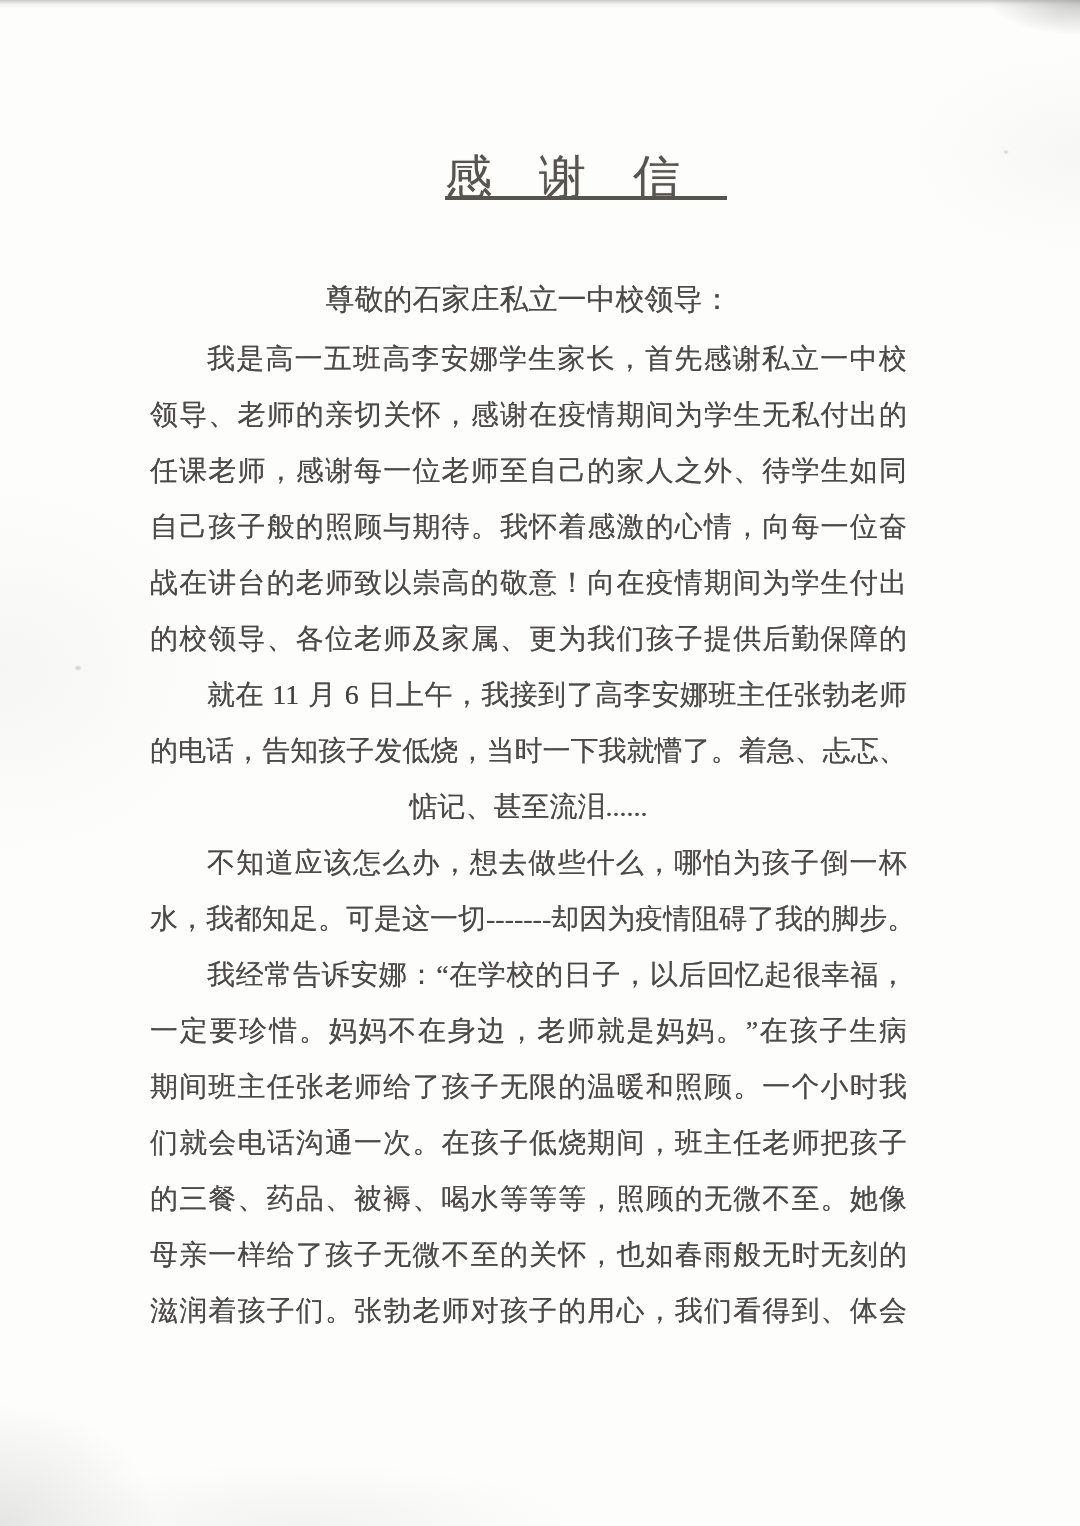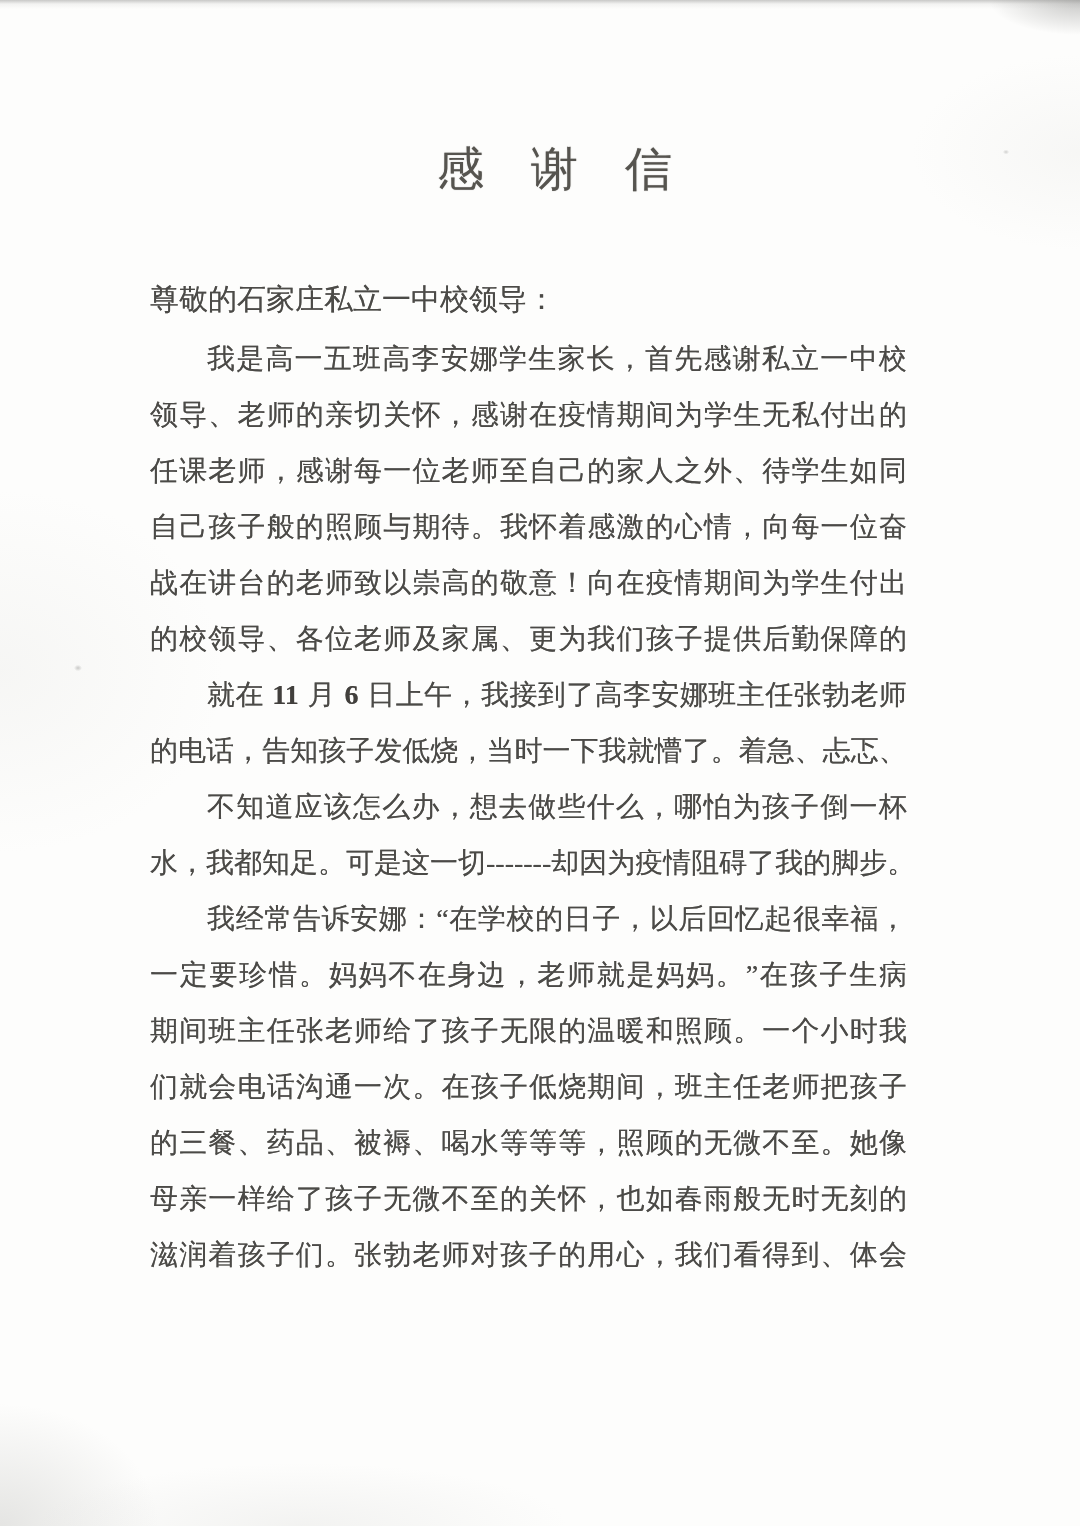--- a/index.html
+++ b/index.html
@@ -21,34 +21,36 @@
       radial-gradient(320px 260px at 0% 44%, rgba(222,222,218,0.22), rgba(222,222,218,0) 70%),
       radial-gradient(240px 140px at 100% 10%, rgba(222,222,218,0.20), rgba(222,222,218,0) 70%),
       radial-gradient(5px 4px at 78px 668px, rgba(150,150,148,0.55), rgba(150,150,148,0) 80%),
       radial-gradient(4px 3px at 1006px 152px, rgba(160,160,158,0.5), rgba(160,160,158,0) 80%),
       #fdfdfc;
   }
   .title {
     position: absolute;
     top: 138px;
     left: 437px;
-    margin: 0;
+    margin: 8px;
     font-size: 47px;
     font-weight: 400;
     color: #56544f;
     letter-spacing: 47px;
     white-space: nowrap;
     text-shadow: 0 0 1px rgba(90,88,84,0.55);
+    text-decoration: underline;
   }
   .letter {
     position: absolute;
     top: 272px;
     left: 150px;
     color: #4b4a47;
     text-shadow: 0 0 0.6px rgba(80,78,74,0.7);
+    text-align: center;
   }
   .salutation {
     height: 55px;
     line-height: 55px;
     font-size: 29px;
     margin-bottom: 4px;
     white-space: pre;
   }
   .body-lines { }
   .line {
@@ -59,21 +61,21 @@
   }
   .line span { white-space: pre; }
   .line.fill {
     display: flex;
     justify-content: space-between;
     width: 757px;
   }
   .line.indent { padding-left: 57px; }
   .line.fill.indent { width: 700px; }
   .num {
-    font-weight: 700;
+    font-weight: 400;
     color: #413f3c;
     padding: 0 1px;
   }
 </style>
 </head>
 <body>
 
 <div class="page">
   <h1 class="title">感谢信</h1>
 
@@ -83,20 +85,21 @@
     <div class="body-lines">
 
     <div class="line indent fill"><span>我</span><span>是</span><span>高</span><span>一</span><span>五</span><span>班</span><span>高</span><span>李</span><span>安</span><span>娜</span><span>学</span><span>生</span><span>家</span><span>长</span><span>，</span><span>首</span><span>先</span><span>感</span><span>谢</span><span>私</span><span>立</span><span>一</span><span>中</span><span>校</span></div>
         <div class="line fill"><span>领</span><span>导</span><span>、</span><span>老</span><span>师</span><span>的</span><span>亲</span><span>切</span><span>关</span><span>怀</span><span>，</span><span>感</span><span>谢</span><span>在</span><span>疫</span><span>情</span><span>期</span><span>间</span><span>为</span><span>学</span><span>生</span><span>无</span><span>私</span><span>付</span><span>出</span><span>的</span></div>
         <div class="line fill"><span>任</span><span>课</span><span>老</span><span>师</span><span>，</span><span>感</span><span>谢</span><span>每</span><span>一</span><span>位</span><span>老</span><span>师</span><span>至</span><span>自</span><span>己</span><span>的</span><span>家</span><span>人</span><span>之</span><span>外</span><span>、</span><span>待</span><span>学</span><span>生</span><span>如</span><span>同</span></div>
         <div class="line fill"><span>自</span><span>己</span><span>孩</span><span>子</span><span>般</span><span>的</span><span>照</span><span>顾</span><span>与</span><span>期</span><span>待</span><span>。</span><span>我</span><span>怀</span><span>着</span><span>感</span><span>激</span><span>的</span><span>心</span><span>情</span><span>，</span><span>向</span><span>每</span><span>一</span><span>位</span><span>奋</span></div>
         <div class="line fill"><span>战</span><span>在</span><span>讲</span><span>台</span><span>的</span><span>老</span><span>师</span><span>致</span><span>以</span><span>崇</span><span>高</span><span>的</span><span>敬</span><span>意</span><span>！</span><span>向</span><span>在</span><span>疫</span><span>情</span><span>期</span><span>间</span><span>为</span><span>学</span><span>生</span><span>付</span><span>出</span></div>
         <div class="line fill"><span>的</span><span>校</span><span>领</span><span>导</span><span>、</span><span>各</span><span>位</span><span>老</span><span>师</span><span>及</span><span>家</span><span>属</span><span>、</span><span>更</span><span>为</span><span>我</span><span>们</span><span>孩</span><span>子</span><span>提</span><span>供</span><span>后</span><span>勤</span><span>保</span><span>障</span><span>的</span></div>
         <div class="line indent fill"><span>就</span><span>在</span><span> </span><span class="num">11</span><span> </span><span>月</span><span> </span><span class="num">6</span><span> </span><span>日</span><span>上</span><span>午</span><span>，</span><span>我</span><span>接</span><span>到</span><span>了</span><span>高</span><span>李</span><span>安</span><span>娜</span><span>班</span><span>主</span><span>任</span><span>张</span><span>勃</span><span>老</span><span>师</span></div>
         <div class="line fill"><span>的</span><span>电</span><span>话</span><span>，</span><span>告</span><span>知</span><span>孩</span><span>子</span><span>发</span><span>低</span><span>烧</span><span>，</span><span>当</span><span>时</span><span>一</span><span>下</span><span>我</span><span>就</span><span>懵</span><span>了</span><span>。</span><span>着</span><span>急</span><span>、</span><span>忐</span><span>忑</span><span>、</span></div>
+        <div class="line"><span>惦</span><span>记</span><span>、</span><span>甚</span><span>至</span><span>流</span><span>泪</span><span>......</span></div>
         <div class="line indent fill"><span>不</span><span>知</span><span>道</span><span>应</span><span>该</span><span>怎</span><span>么</span><span>办</span><span>，</span><span>想</span><span>去</span><span>做</span><span>些</span><span>什</span><span>么</span><span>，</span><span>哪</span><span>怕</span><span>为</span><span>孩</span><span>子</span><span>倒</span><span>一</span><span>杯</span></div>
         <div class="line fill"><span>水</span><span>，</span><span>我</span><span>都</span><span>知</span><span>足</span><span>。</span><span>可</span><span>是</span><span>这</span><span>一</span><span>切</span><span>-------</span><span>却</span><span>因</span><span>为</span><span>疫</span><span>情</span><span>阻</span><span>碍</span><span>了</span><span>我</span><span>的</span><span>脚</span><span>步</span><span>。</span></div>
         <div class="line indent fill"><span>我</span><span>经</span><span>常</span><span>告</span><span>诉</span><span>安</span><span>娜</span><span>：</span><span>“</span><span>在</span><span>学</span><span>校</span><span>的</span><span>日</span><span>子</span><span>，</span><span>以</span><span>后</span><span>回</span><span>忆</span><span>起</span><span>很</span><span>幸</span><span>福</span><span>，</span></div>
         <div class="line fill"><span>一</span><span>定</span><span>要</span><span>珍</span><span>惜</span><span>。</span><span>妈</span><span>妈</span><span>不</span><span>在</span><span>身</span><span>边</span><span>，</span><span>老</span><span>师</span><span>就</span><span>是</span><span>妈</span><span>妈</span><span>。</span><span>”</span><span>在</span><span>孩</span><span>子</span><span>生</span><span>病</span></div>
         <div class="line fill"><span>期</span><span>间</span><span>班</span><span>主</span><span>任</span><span>张</span><span>老</span><span>师</span><span>给</span><span>了</span><span>孩</span><span>子</span><span>无</span><span>限</span><span>的</span><span>温</span><span>暖</span><span>和</span><span>照</span><span>顾</span><span>。</span><span>一</span><span>个</span><span>小</span><span>时</span><span>我</span></div>
         <div class="line fill"><span>们</span><span>就</span><span>会</span><span>电</span><span>话</span><span>沟</span><span>通</span><span>一</span><span>次</span><span>。</span><span>在</span><span>孩</span><span>子</span><span>低</span><span>烧</span><span>期</span><span>间</span><span>，</span><span>班</span><span>主</span><span>任</span><span>老</span><span>师</span><span>把</span><span>孩</span><span>子</span></div>
         <div class="line fill"><span>的</span><span>三</span><span>餐</span><span>、</span><span>药</span><span>品</span><span>、</span><span>被</span><span>褥</span><span>、</span><span>喝</span><span>水</span><span>等</span><span>等</span><span>等</span><span>，</span><span>照</span><span>顾</span><span>的</span><span>无</span><span>微</span><span>不</span><span>至</span><span>。</span><span>她</span><span>像</span></div>
         <div class="line fill"><span>母</span><span>亲</span><span>一</span><span>样</span><span>给</span><span>了</span><span>孩</span><span>子</span><span>无</span><span>微</span><span>不</span><span>至</span><span>的</span><span>关</span><span>怀</span><span>，</span><span>也</span><span>如</span><span>春</span><span>雨</span><span>般</span><span>无</span><span>时</span><span>无</span><span>刻</span><span>的</span></div>
         <div class="line fill"><span>滋</span><span>润</span><span>着</span><span>孩</span><span>子</span><span>们</span><span>。</span><span>张</span><span>勃</span><span>老</span><span>师</span><span>对</span><span>孩</span><span>子</span><span>的</span><span>用</span><span>心</span><span>，</span><span>我</span><span>们</span><span>看</span><span>得</span><span>到</span><span>、</span><span>体</span><span>会</span></div>
       </div>

